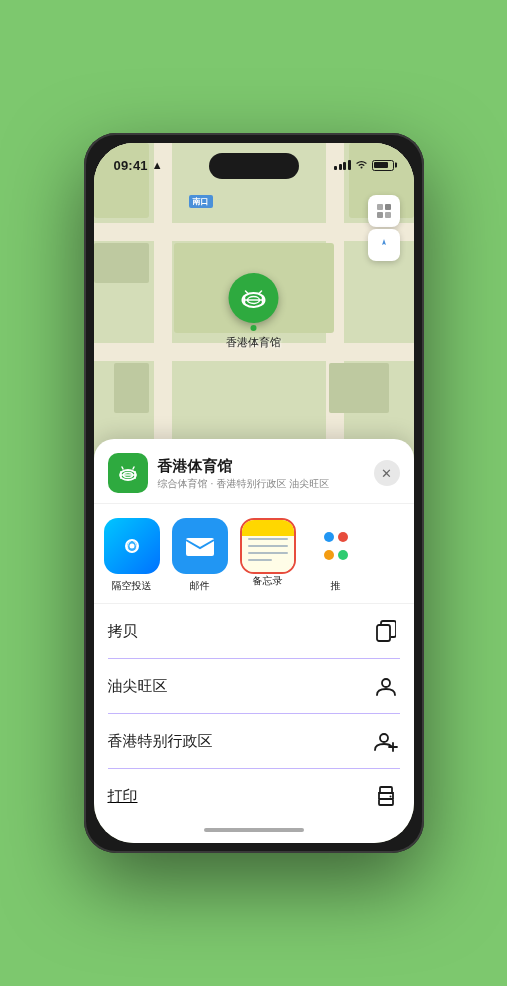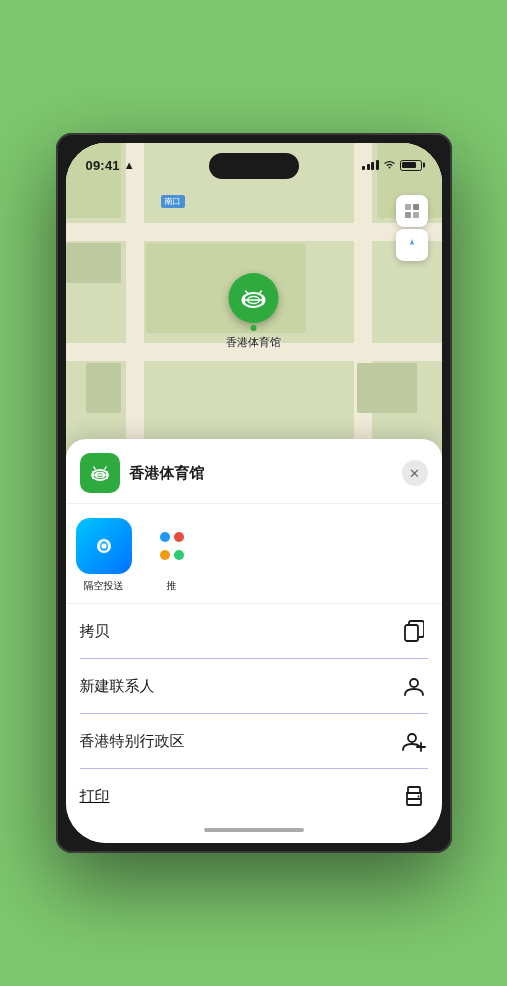--- a/index.html
+++ b/index.html
@@ -7,24 +7,24 @@
     body {
       background: #7dc86e;
       display: flex;
       justify-content: center;
       align-items: center;
       min-height: 100vh;
       font-family: -apple-system, 'PingFang SC', 'Helvetica Neue', sans-serif;
     }
 
     .phone-frame {
-      width: 396px;
+      width: 340px;
       height: 720px;
       background: #1a1a1a;
-      border-radius: 16px;
+      border-radius: 32px;
       position: relative;
       box-shadow: 0 30px 80px rgba(0,0,0,0.5), inset 0 0 0 2px #3a3a3a;
       overflow: hidden;
     }
 
     .phone-screen {
       position: absolute;
       top: 10px;
       left: 10px;
       right: 10px;
@@ -170,21 +170,21 @@
 
     .map-label-blue {
       position: absolute;
       top: 52px;
       left: 95px;
       background: #4a90d9;
       color: white;
       font-size: 8px;
       padding: 1px 4px;
       border-radius: 2px;
-      font-weight: 400;
+      font-weight: 700;
       white-space: nowrap;
     }
 
     
     .map-controls {
       position: absolute;
       top: 52px;
       right: 14px;
       display: flex;
       flex-direction: column;
@@ -529,41 +529,62 @@
             <ellipse cx="11" cy="13" rx="4.5" ry="2.5" stroke="white" stroke-width="1.5" fill="none"></ellipse>
             <line x1="3" y1="13" x2="19" y2="13" stroke="white" stroke-width="1.5"></line>
             <line x1="4" y1="9" x2="4" y2="17" stroke="white" stroke-width="1.5"></line>
             <line x1="18" y1="9" x2="18" y2="17" stroke="white" stroke-width="1.5"></line>
             <path d="M6 7 L5 5" stroke="white" stroke-width="1.5" stroke-linecap="round"></path>
             <path d="M16 7 L17 5" stroke="white" stroke-width="1.5" stroke-linecap="round"></path>
           </svg>
         </div>
         <div class="venue-info">
           <div class="venue-name">香港体育馆</div>
+          <div class="venue-subtitle">综合体育馆 · 香港特别行政区 油尖旺区</div>
         </div>
         <div class="close-btn">
           <span>✕</span>
         </div>
       </div>
 
       <div class="share-row">
 
         <div class="share-item">
           <div class="share-item-icon airdrop">
             <svg width="28" height="28" viewBox="0 0 28 28" fill="none">
               <circle cx="14" cy="14" r="6" stroke="white" stroke-width="2" fill="none"></circle>
               <path d="M14 8 Q20 11 18 18 Q14 22 10 18 Q8 11 14 8Z" fill="rgba(255,255,255,0.2)" stroke="white" stroke-width="1"></path>
               <circle cx="14" cy="14" r="2.5" fill="white"></circle>
             </svg>
           </div>
           <span class="share-item-label">隔空投送</span>
         </div>
 
 
-
+        <div class="share-item">
+          <div class="share-item-icon mail">
+            <svg width="32" height="24" viewBox="0 0 32 24" fill="none">
+              <rect x="2" y="4" width="28" height="18" rx="2" fill="white"></rect>
+              <path d="M2 6 L16 14 L30 6" stroke="#2196f3" stroke-width="2" fill="none"></path>
+            </svg>
+          </div>
+          <span class="share-item-label">邮件</span>
+        </div>
+
+        <div class="share-item highlighted">
+          <div class="notes-icon-wrapper">
+            <div class="notes-icon-inner">
+              <div class="n-line"></div>
+              <div class="n-line"></div>
+              <div class="n-line"></div>
+              <div class="n-line" style="width:60%;"></div>
+            </div>
+          </div>
+          <span class="share-item-label">备忘录</span>
+        </div>
 
         <div class="share-item">
           <div style="width:56px;height:56px;display:flex;flex-direction:column;align-items:center;justify-content:center;margin-bottom:5px;">
             <div style="display:flex;flex-direction:column;gap:4px;align-items:center;">
               <div style="display:flex;gap:0;align-items:center;">
                 <div style="width:10px;height:10px;background:#2196f3;border-radius:50%;margin:2px;"></div>
                 <div style="width:10px;height:10px;background:#e74c3c;border-radius:50%;margin:2px;"></div>
               </div>
               <div style="display:flex;gap:0;align-items:center;">
                 <div style="width:10px;height:10px;background:#f39c12;border-radius:50%;margin:2px;"></div>
@@ -582,21 +603,21 @@
           <span class="action-label">拷贝</span>
           <div class="action-icon">
             <svg width="20" height="22" viewBox="0 0 20 22" fill="none">
               <rect x="1" y="5" width="13" height="16" rx="2" stroke="#1a1a1a" stroke-width="1.8" fill="none"></rect>
               <path d="M5 5 L5 3 Q5 1 7 1 L18 1 Q20 1 20 3 L20 15 Q20 17 18 17 L15 17" stroke="#1a1a1a" stroke-width="1.8" fill="none"></path>
             </svg>
           </div>
         </div>
 
         <div class="action-row">
-          <span class="action-label">新建联系人</span>
+          <span class="action-label">油尖旺区</span>
           <div class="action-icon">
             <svg width="22" height="22" viewBox="0 0 22 22" fill="none">
               <circle cx="11" cy="8" r="4" stroke="#1a1a1a" stroke-width="1.8" fill="none"></circle>
               <path d="M2 20 Q2 14 11 14 Q20 14 20 20" stroke="#1a1a1a" stroke-width="1.8" fill="none" stroke-linecap="round"></path>
             </svg>
           </div>
         </div>
 
         <div class="action-row">
           <span class="action-label">香港特别行政区</span>

